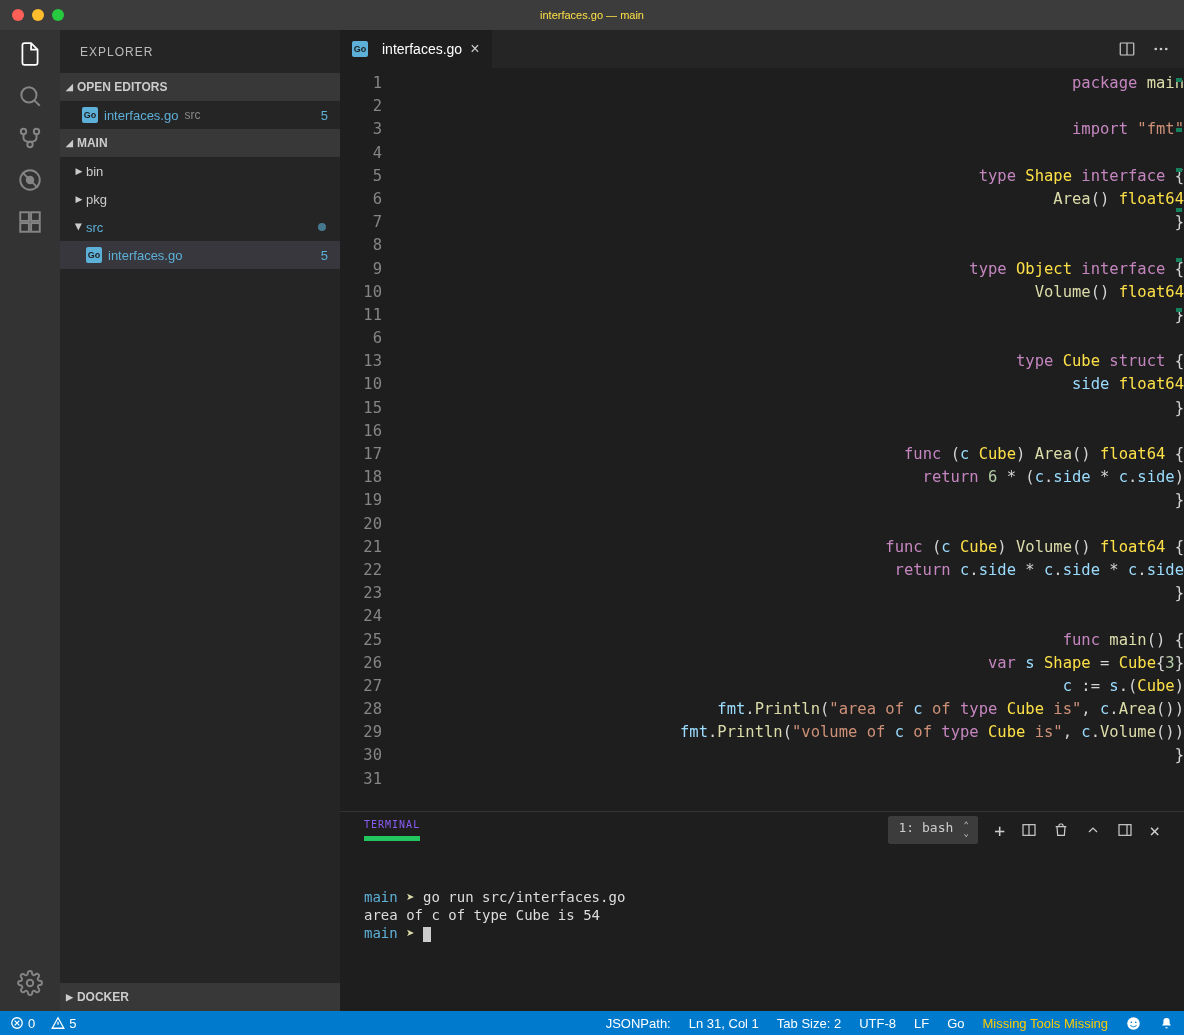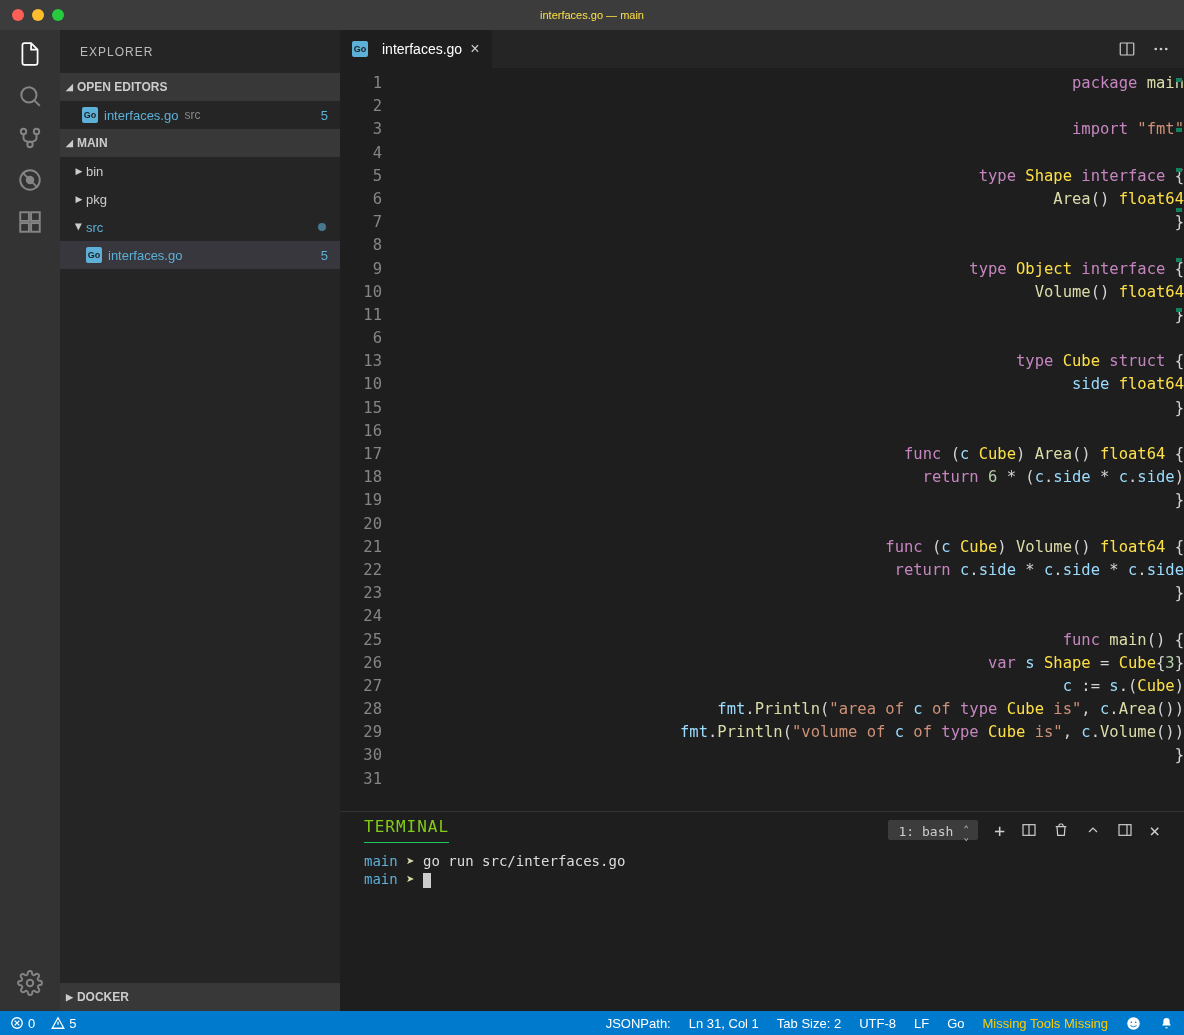--- a/index.html
+++ b/index.html
@@ -37,25 +37,25 @@
 .editor { flex:1; display:flex; font-family:Menlo,Consolas,monospace; font-size:15.5px; line-height:23.2px; overflow:hidden; position:relative;}
 .gutter { width:60px; text-align:right; color:#858585; padding-right:18px; padding-top:4px; user-select:none;}
 .gutter div{height:23.2px;}
 .code { flex:1; padding-top:4px; white-space:pre; color:#d4d4d4; position:relative;}
 .code .line{height:23.2px; position:relative;text-align:right;}
 .kw{color:#c586c0;} .ty{color:#fde047;} .fn{color:#dcdcaa;} .str{color:#ce9178;} .id{color:#9cdcfe;} .num{color:#b5cea8;}
 .minimap { position:absolute; right:0; top:38px; width:12px; }
 .mm-mark { position:absolute; right:2px; width:6px; height:4px; background:#16825d; }
 .panel { height:200px; border-top:1px solid #333; background:#1e1e1e; display:flex; flex-direction:column; font-family:Menlo,Consolas,monospace; font-size:14px; }
 .panel-tabs { height:36px; display:flex; align-items:center; padding:0 24px; gap:18px;}
-.panel-tab { color:#84cc16; font-size:16px; letter-spacing:1px; border-bottom:1px solid #22c55e; padding-bottom:6px; cursor:pointer;}
+.panel-tab { color:#8b5cf6; font-size:10px; letter-spacing:1px; border-bottom:5px solid #22c55e; padding-bottom:6px; cursor:pointer;}
 .panel-actions { margin-left:auto; display:flex; align-items:center; gap:16px; color:#ccc;}
-.term-select { background:#3c3c3c; color:#ccc; border:1px solid #3c3c3c; padding:3px 24px 0 10px; font-size:13px; position:relative; border-radius:2px;}
+.term-select { background:#3c3c3c; color:#ccc; border:1px solid #3c3c3c; padding:3px 24px 8px 10px; font-size:13px; position:relative; border-radius:2px;}
 .term-select::after{content:"⌃⌄"; position:absolute; right:6px; font-size:9px; letter-spacing:-2px; writing-mode:vertical-rl; transform:rotate(0); }
-.panel-body { flex:1; padding:4px 24px; color:#ddd; line-height:18px;}
+.panel-body { flex:1; padding:4px 24px; color:#ddd; line-height:18px;margin-top:36px;}
 .prompt-dir{color:#5db0d7;} .prompt-sym{color:#dcdcaa;}
 .cursor { display:inline-block; width:8px; height:15px; background:#ccc; vertical-align:middle;}
 .docker-sect { margin-top:auto; }
 .statusbar { height:24px; background:#007acc; display:flex; align-items:center; color:#fff; font-size:13px; padding:0 10px; gap:16px;}
 .statusbar .item { display:flex; align-items:center; gap:4px; cursor:pointer;}
 .statusbar .right { margin-left:auto; display:flex; gap:18px; align-items:center;}
 .yellow{color:#ffcc00;}
 svg{display:block;}
 </style>
 </head>
@@ -249,20 +249,21 @@
             <svg width="16" height="16" viewBox="0 0 24 24" fill="none" stroke="currentColor" stroke-width="1.8">
                 <rect x="3" y="4" width="18" height="16"></rect>
                 <line x1="15" y1="4" x2="15" y2="20"></line>
               </svg>
           </span>
           <span style="cursor:pointer;font-size:18px;">×</span>
         </div>
       </div>
       <div class="panel-body" id="term-body">
           <div><span class="prompt-dir">main</span> <span class="prompt-sym">➤</span>  go run src/interfaces.go</div>
+          <div>area of c of type Cube is 54</div>
           <div><span class="prompt-dir">main</span> <span class="prompt-sym">➤</span>  <span class="cursor"></span></div>
         </div>
     </div>
   </div>
 </div>
 
 <div class="statusbar">
   <div class="item">
     <svg width="14" height="14" viewBox="0 0 24 24" fill="none" stroke="currentColor" stroke-width="2.2">
         <circle cx="12" cy="12" r="9"></circle>

